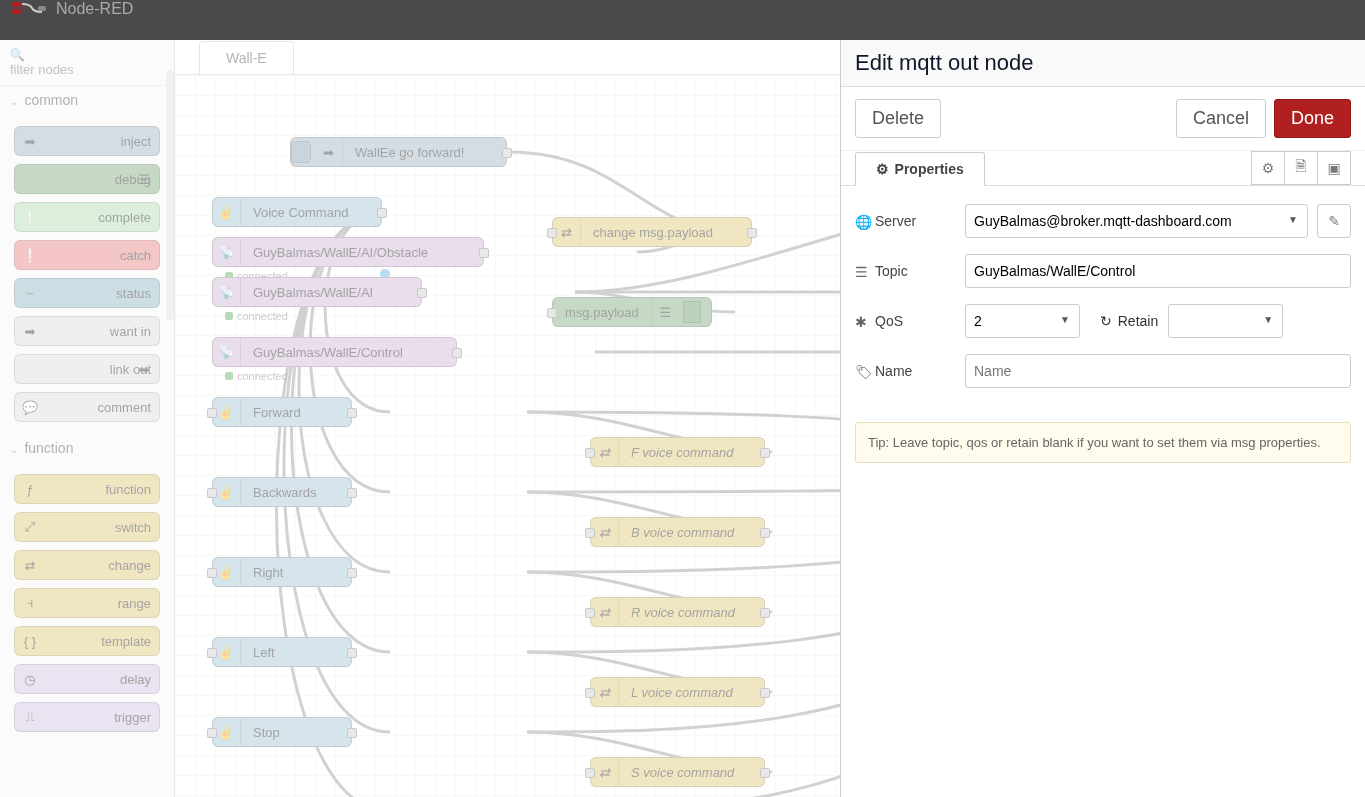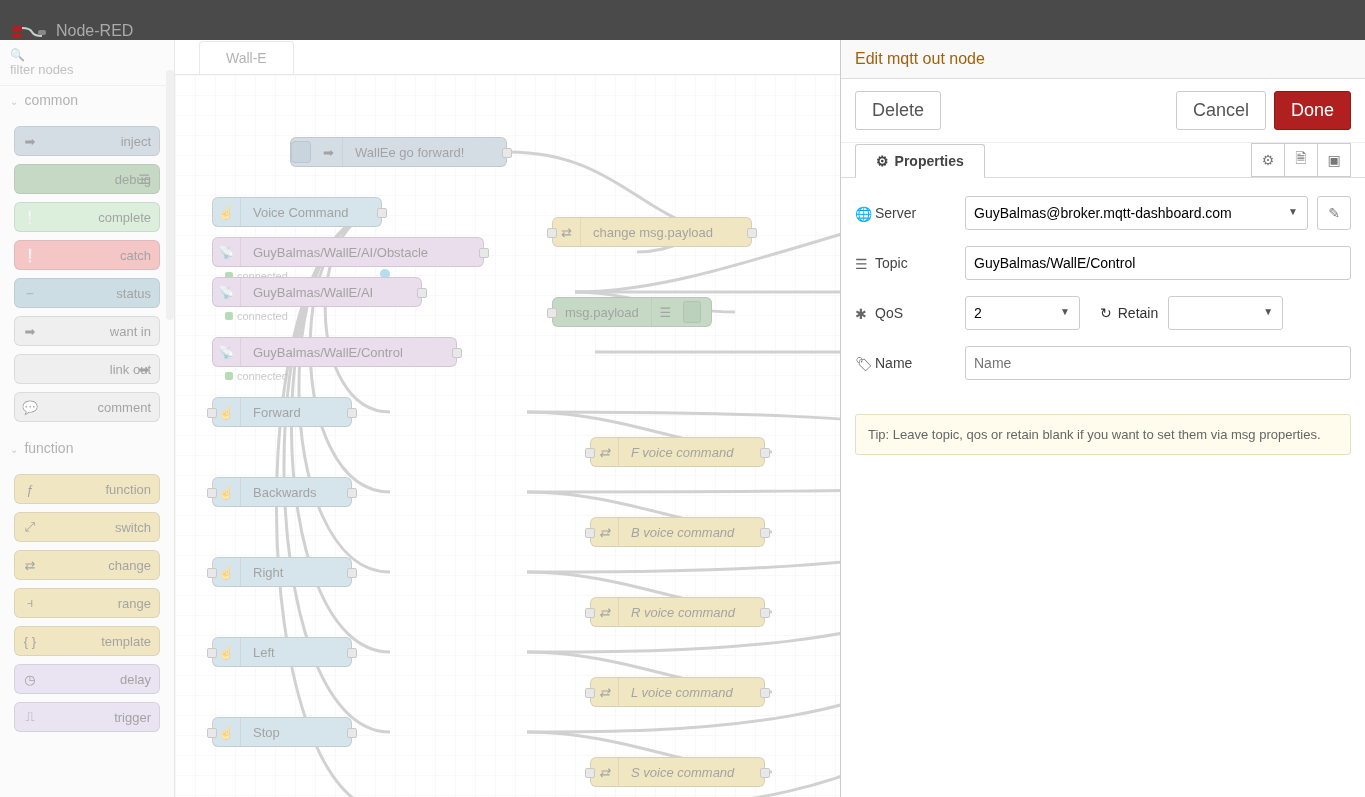--- a/index.html
+++ b/index.html
@@ -1,17 +1,17 @@
 <!DOCTYPE html>
 <html><head>
 <meta charset="utf-8">
 <style>
 *{box-sizing:border-box;margin:0;padding:0;font-family:Arial,Helvetica,sans-serif}
 body{width:1365px;height:797px;overflow:hidden;background:#fff;font-size:14px;color:#333}
-.header{height:40px;background:#4a4a4a;display:flex;align-items:flex-end;padding:0 12px;color:#ddd}
+.header{height:40px;background:#4a4a4a;display:flex;align-items:flex-start;padding:0 12px;color:#ddd}
 .header .logo{width:40px;display:flex;align-items:center}
 .header .brand{font-size:16px;color:#aaa;margin-left:4px}
 .main{display:flex;height:757px;position:relative}
 .palette{width:175px;border-right:1px solid #ccc;background:#f5f5f5;position:relative}
 .filter-row{padding:8px 10px;border-bottom:1px solid #ddd;font-size:12px}
 .filter-row input{border:none;background:transparent;outline:none;width:140px;font-size:13px;color:#777}
 .search-ic{color:#888;margin-right:4px}
 .cat-header{padding:6px 10px;font-size:14px;color:#555;cursor:pointer}
 .cat-header .chev{font-size:10px;margin-right:6px;color:#888;display:inline-block}
 .pal-items{padding:4px 14px}
@@ -44,21 +44,21 @@
 .ui-btn{background:#a4c3d2}
 .inject-n{background:#a2b4c4}
 .mqtt{background:#d0b3d4}
 .change-n{background:#e0c878}
 .debug-n{background:#7fac7f}
 .status-txt{position:absolute;font-size:11px;color:#888;display:flex;align-items:center;gap:4px}
 .status-dot{width:8px;height:8px;background:#5fb05f;border-radius:2px}
 .blue-dot{width:10px;height:10px;background:#5bb3e0;border-radius:50%;position:absolute}
 .overlay{position:absolute;top:40px;left:0;width:840px;height:757px;background:rgba(255,255,255,.55);pointer-events:none}
 .panel{position:absolute;right:0;top:40px;width:525px;height:757px;background:#fff;border-left:1px solid #ccc;display:flex;flex-direction:column}
-.panel-title{padding:10px 14px;font-size:16px;color:#a16207;border-bottom:1px solid #ddd;background:#f9f9f9}
+.panel-title{padding:10px 14px;font-size:22px;color:#0f172a;border-bottom:1px solid #ddd;background:#f9f9f9}
 .panel-actions{padding:12px 14px;display:flex;gap:8px;border-bottom:1px solid #eee}
 .btn{padding:8px 16px;border:1px solid #ccc;background:#fff;border-radius:3px;font-size:18px;cursor:pointer}
 .btn-delete{color:#555}
 .spacer{flex:1}
 .btn-cancel{color:#555}
 .btn-done{background:#b02020;border-color:#901818;color:#fff}
 .prop-tabs{display:flex;padding:0 14px;border-bottom:1px solid #ddd;align-items:flex-end}
 .prop-tab{padding:8px 20px;border:1px solid #ccc;border-bottom:1px solid #fff;border-radius:3px 3px 0 0;margin-bottom:-1px;display:flex;align-items:center;gap:6px;font-weight:bold;color:#444}
 .prop-tabs .icons{margin-left:auto;display:flex;gap:0}
 .ibtn{width:34px;height:34px;border:1px solid #ccc;display:flex;align-items:center;justify-content:center;color:#777;cursor:pointer;margin-left:-1px}

